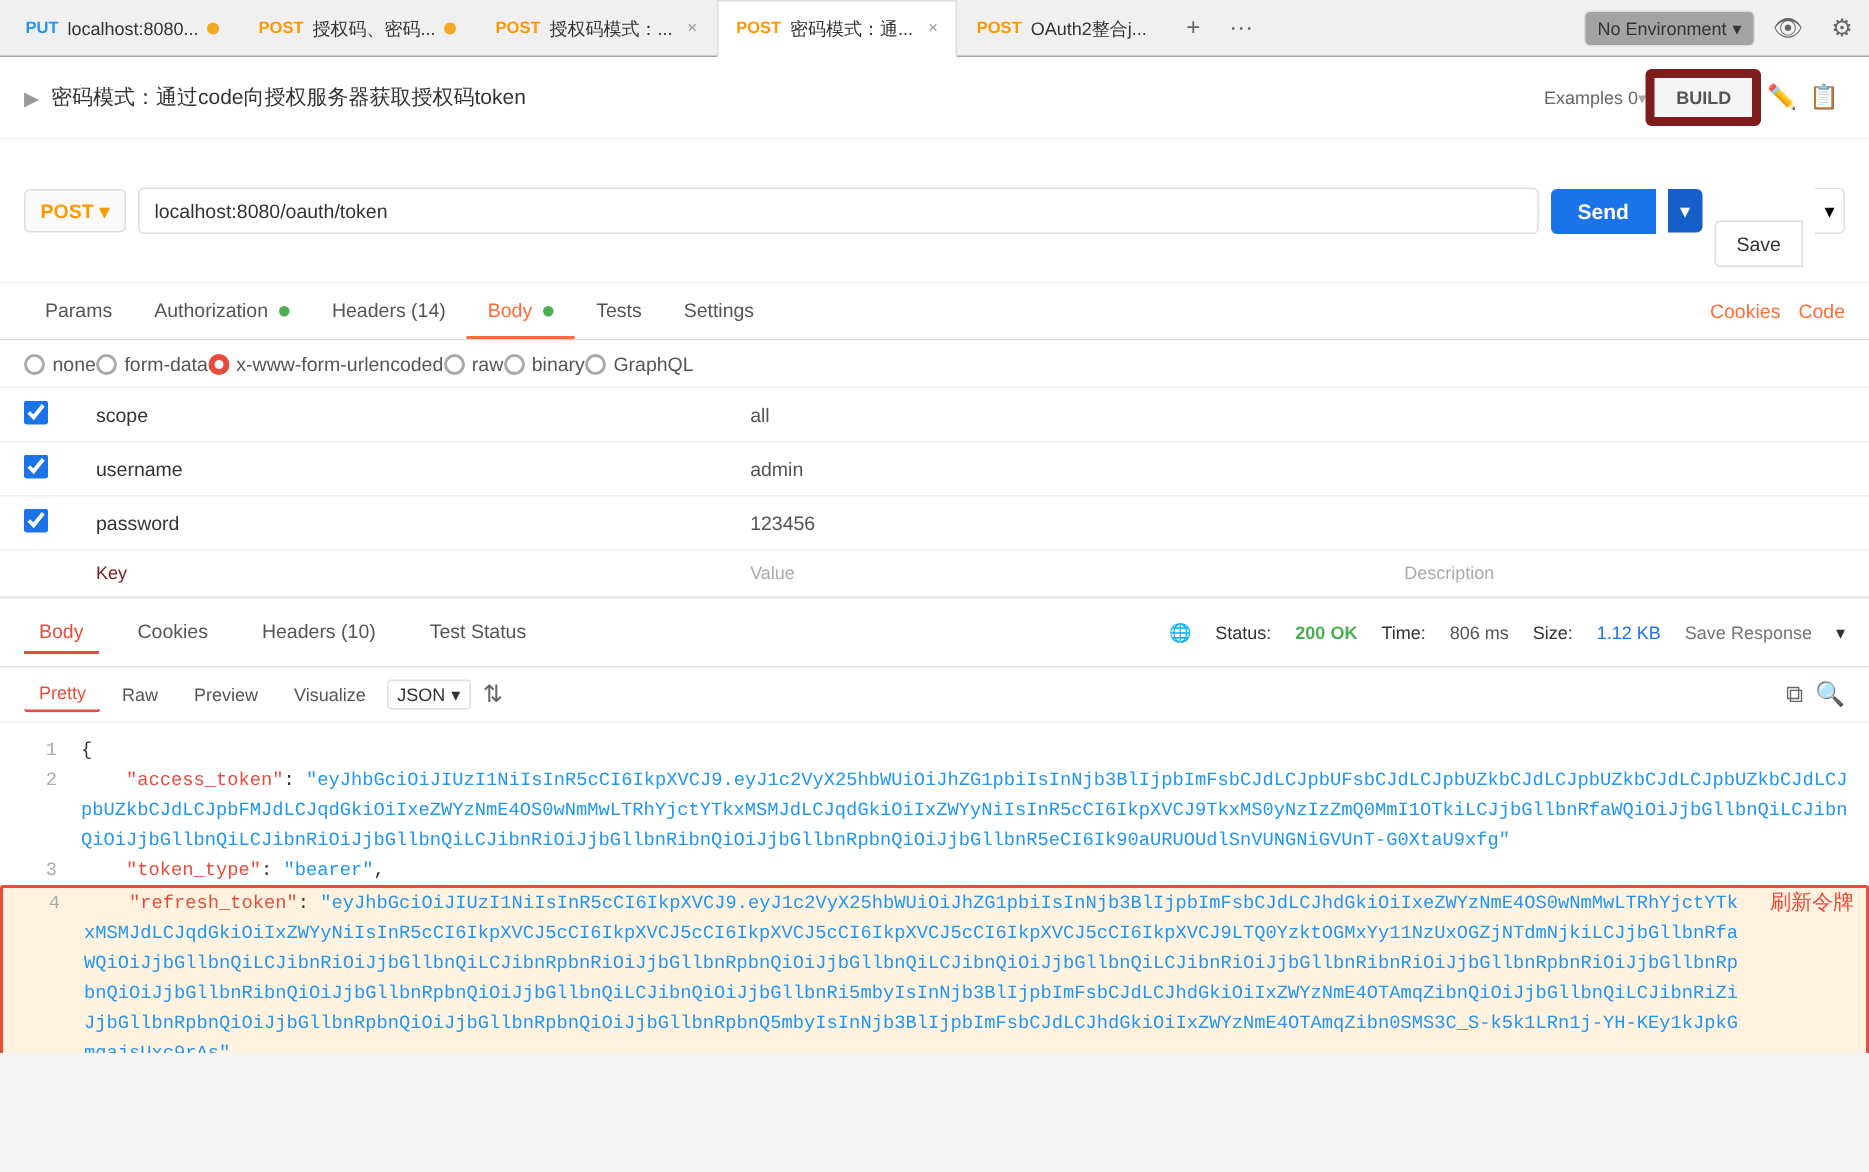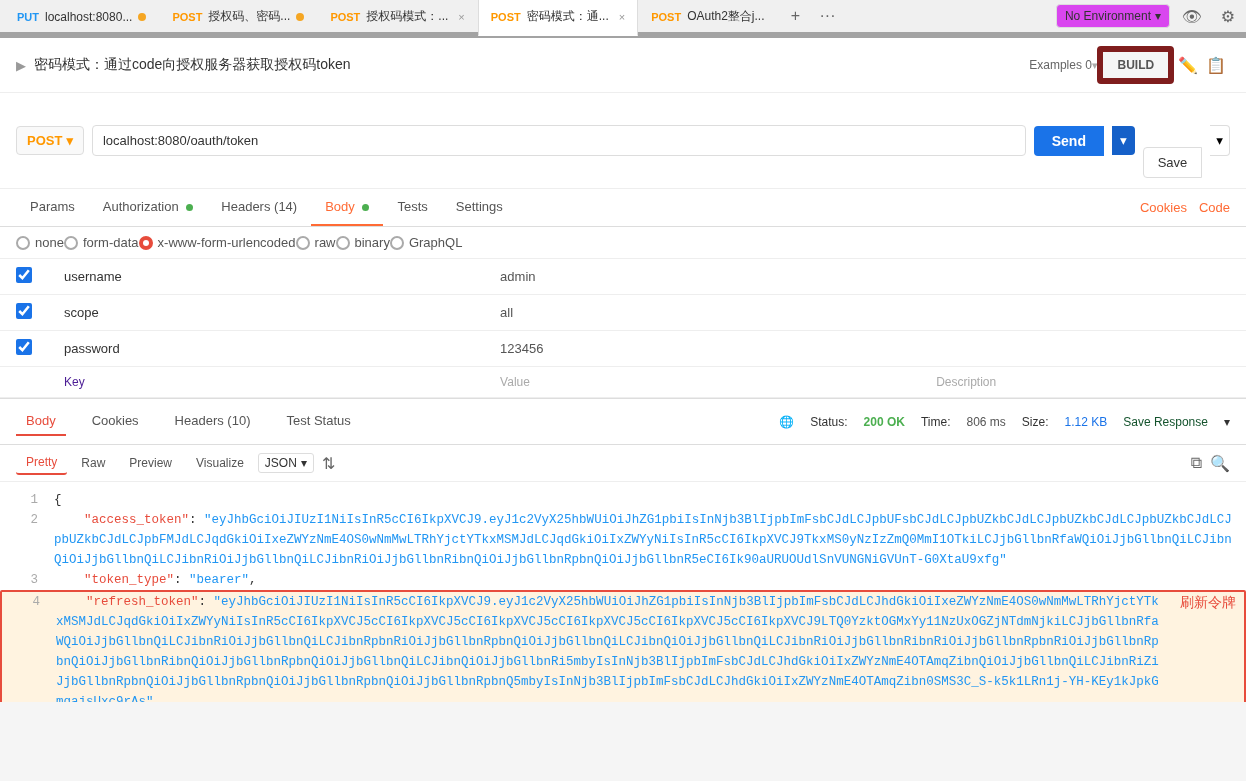--- a/index.html
+++ b/index.html
@@ -3,21 +3,21 @@
   <meta charset="utf-8">
   <style>
     * { box-sizing: border-box; margin: 0; padding: 0; }
     body { font-family: 'Segoe UI', Arial, sans-serif; font-size: 13px; background: #f5f5f5; color: #333; overflow: hidden; }
 
     
     .tab-bar {
       display: flex;
       align-items: center;
       background: #f0f0f0;
-      border-bottom: 6px solid #a3a3a3;
+      border-bottom: 1px solid #a3a3a3;
       height: 38px;
       padding: 0 4px;
     }
     .tab {
       display: flex;
       align-items: center;
       padding: 0 12px;
       height: 38px;
       border: 1px solid transparent;
       border-bottom: none;
@@ -68,21 +68,21 @@
       margin-left: auto;
       display: flex;
       align-items: center;
       gap: 8px;
     }
     .env-select {
       display: flex; align-items: center;
       border: 1px solid #ddd;
       border-radius: 4px;
       padding: 4px 8px;
-      background: #d946ef;
+      background: #a3a3a3;
       font-size: 12px;
       cursor: pointer;
       gap: 4px;
     }
 
     
     .request-title-bar {
       display: flex;
       align-items: center;
       padding: 8px 16px;
@@ -278,21 +278,21 @@
       border-bottom: 2px solid transparent;
     }
     .resp-tab.active {
       color: #e74c3c;
       border-bottom: 2px solid #e74c3c;
     }
     .resp-status { margin-left: auto; display: flex; align-items: center; gap: 16px; font-size: 12px; }
     .status-ok { color: #4CAF50; font-weight: bold; }
     .time-val { color: #555; }
     .size-val { color: #1a73e8; }
-    .save-resp { color: #14532d; cursor: pointer; }
+    .save-resp { color: #737373; cursor: pointer; }
 
     
     .json-toolbar {
       display: flex;
       align-items: center;
       padding: 6px 16px;
       background: #fff;
       border-bottom: 1px solid #eee;
       gap: 4px;
     }
@@ -467,45 +467,45 @@
     <col style="width:40px">
     <col style="width:35%">
     <col style="width:30%">
     <col>
   </colgroup>
   <tbody id="params-tbody">
       <tr>
       <td class="checkbox-cell">
         <input type="checkbox" class="cb" checked="" style="">
       </td>
-      <td class="key-col" style="">username</td>
-      <td class="val-col" style="">admin</td>
+      <td class="key-col" style="">scope</td>
+      <td class="val-col" style="">all</td>
       <td class="desc-col"></td>
     </tr>
       <tr>
       <td class="checkbox-cell">
         <input type="checkbox" class="cb" checked="" style="">
       </td>
-      <td class="key-col" style="">scope</td>
-      <td class="val-col" style="">all</td>
+      <td class="key-col" style="">username</td>
+      <td class="val-col" style="">admin</td>
       <td class="desc-col"></td>
     </tr>
       <tr>
       <td class="checkbox-cell">
         <input type="checkbox" class="cb" checked="" style="">
       </td>
       <td class="key-col" style="">password</td>
       <td class="val-col" style="">123456</td>
       <td class="desc-col"></td>
     </tr>
       <tr class="empty-row">
       <td class="checkbox-cell">
         
       </td>
-      <td class="key-col" style="color:#4c1d95">Key</td>
+      <td class="key-col" style="color:#7f1d1d">Key</td>
       <td class="val-col" style="color:#aaa">Value</td>
       <td class="desc-col">Description</td>
     </tr>
     </tbody>
 </table>
 
 <div class="response-bar">
   <div class="resp-tab active">Body</div>
   <div class="resp-tab">Cookies</div>
   <div class="resp-tab">Headers (10)</div>

